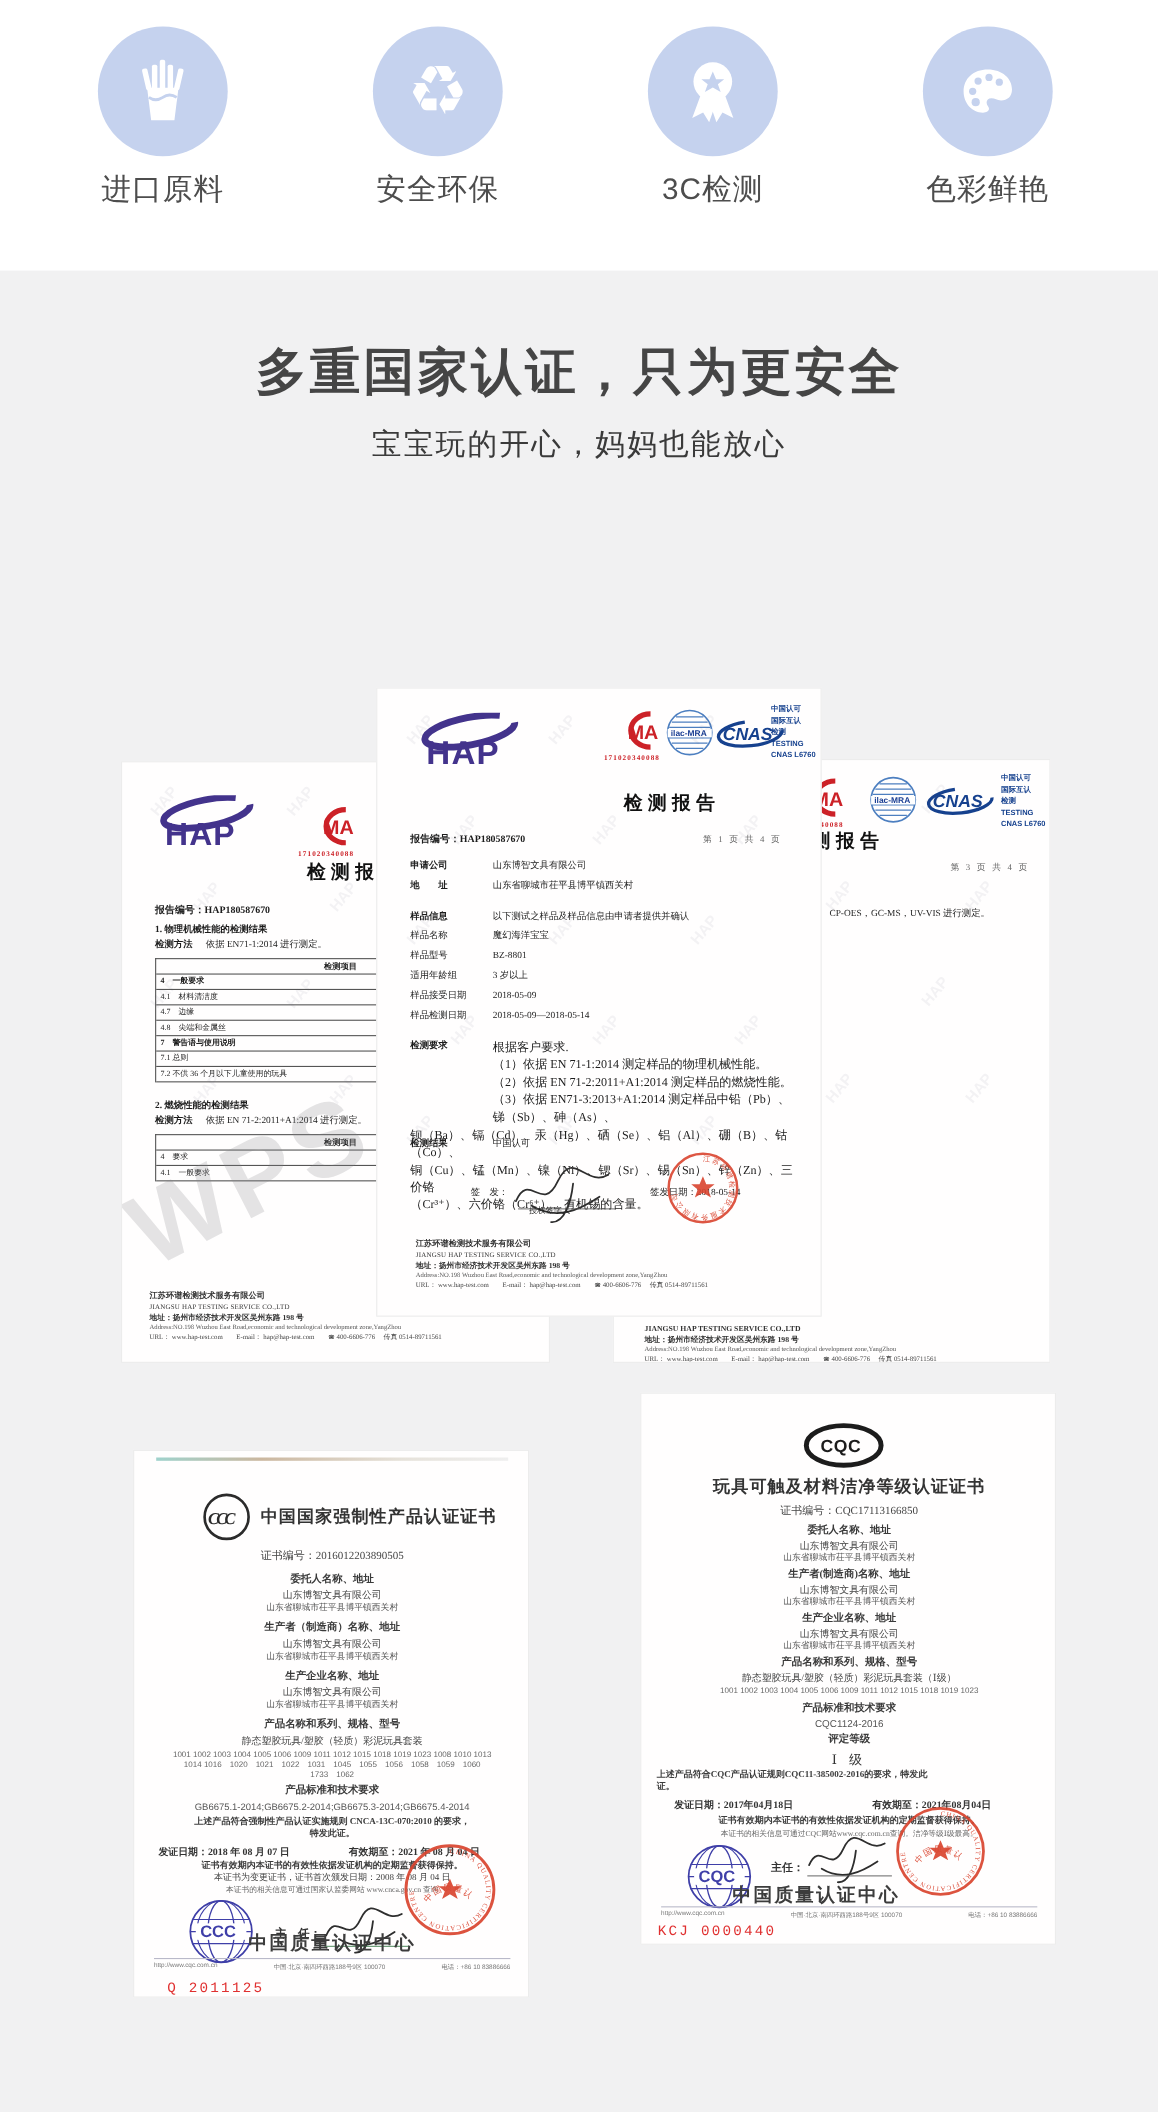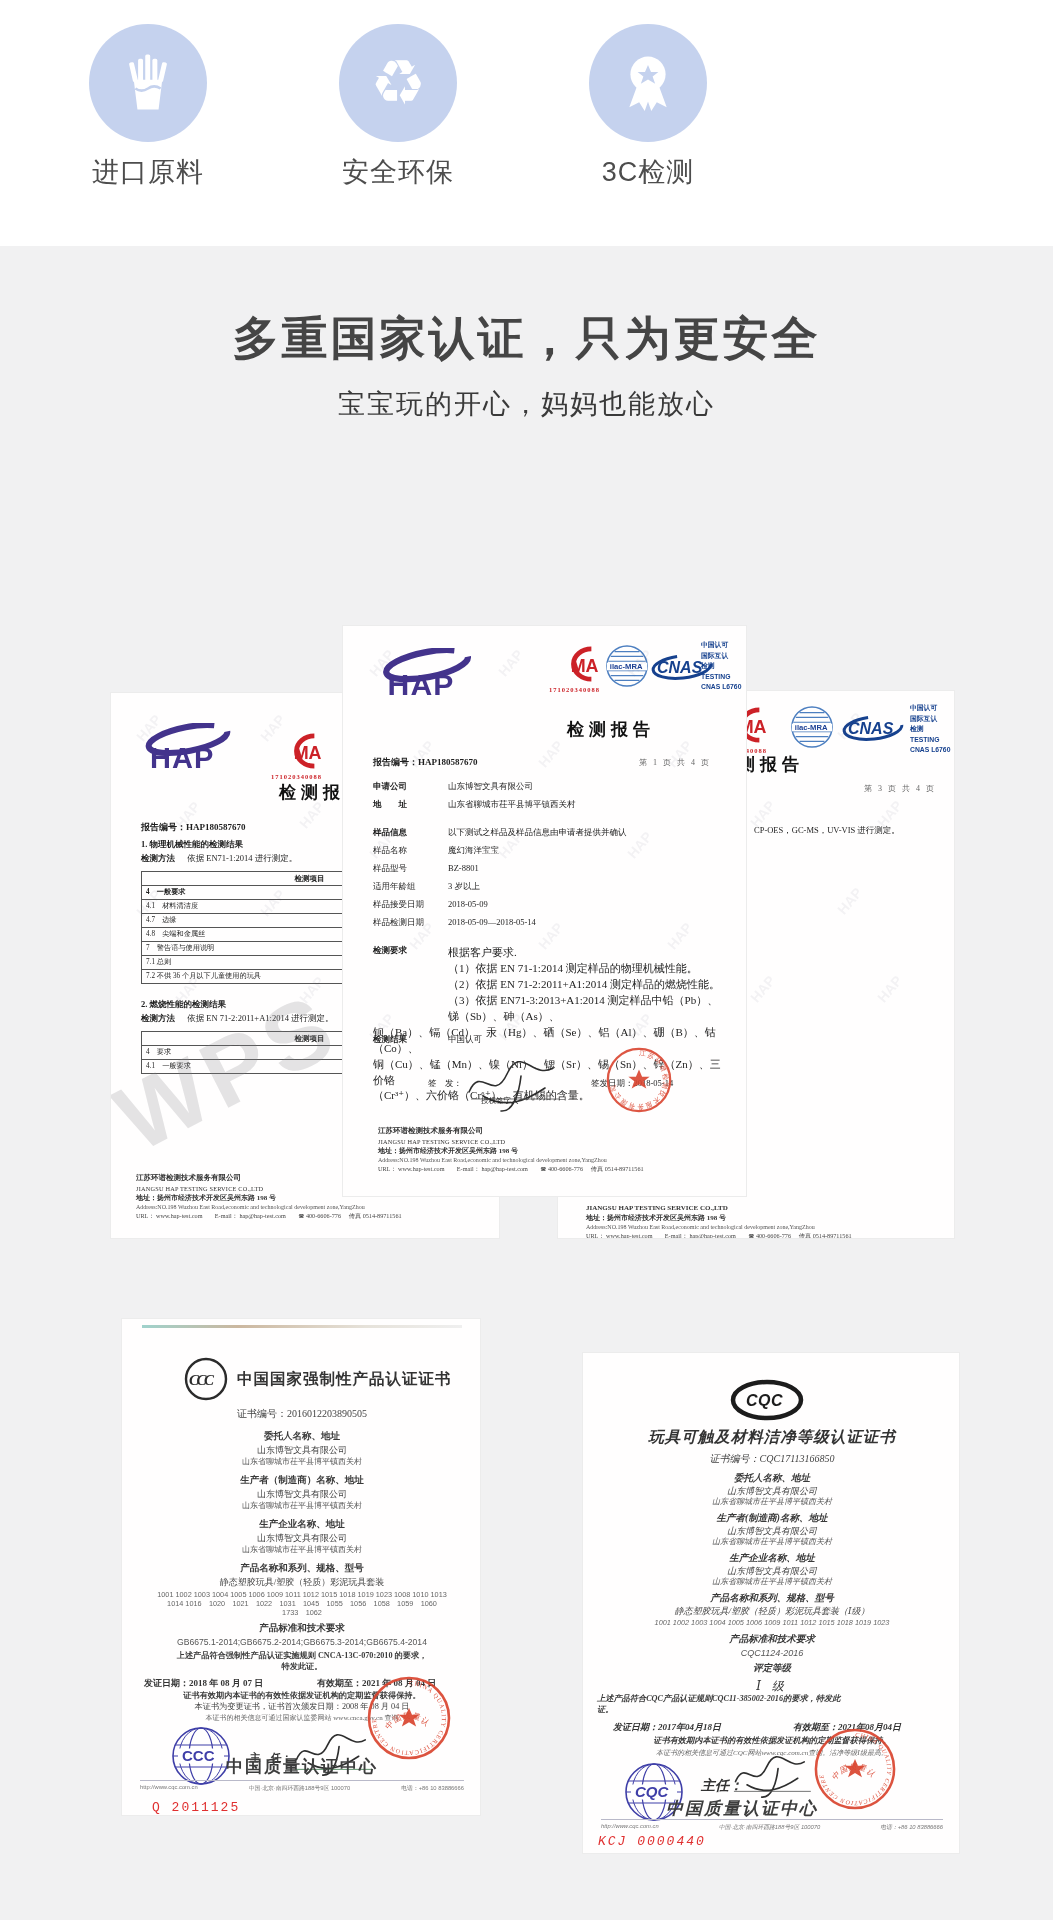--- a/index.html
+++ b/index.html
@@ -21,21 +21,21 @@
   .hero-sub{position:absolute;top:386px;left:0;width:1053px;text-align:center;
             font-size:27px;color:#3a3a3a;letter-spacing:2px;}
 
   
   .cert{position:absolute;background:#fffefe;overflow:hidden;border:1px solid #ececec;box-sizing:border-box;}
   .doc{font-family:"Liberation Serif","DejaVu Serif",serif;color:#1d1d1d;}
   #report-left  {left:110px;top:692px;width:390px;height:547px;z-index:1;}
   #report-center{left:342px;top:625px;width:405px;height:572px;z-index:2;}
   #report-right {left:557px;top:690px;width:398px;height:549px;z-index:1;}
   #cert-ccc{left:121px;top:1318px;width:360px;height:498px;z-index:1;}
-  #cert-cqc{left:582px;top:1352px;width:378px;height:502px;z-index:1;font-style:italic;}
+  #cert-cqc{left:582px;top:1266px;width:378px;height:502px;z-index:1;}
 
   .wm{position:absolute;transform:rotate(-50deg);font:700 14px "Liberation Sans",sans-serif;
       color:rgba(80,80,110,0.07);pointer-events:none;white-space:nowrap;}
   .wps-wm{position:absolute;left:-6px;top:300px;transform:rotate(-27deg);
           font:700 94px "Liberation Sans",sans-serif;color:rgba(130,130,135,0.22);letter-spacing:6px;}
 
   .rpt-title{font-weight:bold;color:#111;letter-spacing:5px;font-size:17px;}
   .rpt-no{font-weight:bold;font-size:9px;}
   .pageno{font-size:8px;color:#666;letter-spacing:2px;}
   .lblb{font-weight:bold;}
@@ -99,20 +99,33 @@
       <svg width="66" height="66" viewBox="0 0 60 60">
         <path d="M20 33 l-7 19 l9 -4.5 l5 8 l6 -17z" fill="#fff"></path>
         <path d="M40 33 l7 19 l-9 -4.5 l-5 8 l-6 -17z" fill="#fff"></path>
         <circle cx="30" cy="22" r="16" fill="#fff"></circle>
         <path transform="translate(30 23) scale(1.05)" fill="#c5d2ee" d="M0,-9 L2.6,-2.8 L9,-2.8 L4,1.1 L6.2,7.3 L0,3.6 L-6.2,7.3 L-4,1.1 L-9,-2.8 L-2.6,-2.8 Z"></path>
       </svg>
     </div>
     <div class="lbl">3C检测</div>
   </div>
 
+  <div class="feat" style="left:813px;">
+    <div class="circle">
+      <svg width="66" height="66" viewBox="0 0 60 60">
+        <path d="M30 12 c12 0 20 7.5 20 16.5 c0 6 -4 9 -9 9 c-3.5 0 -5 -1.8 -8 -1.8 c-2.6 0 -4 1.6 -4 3.6 c0 2.6 2 3.4 2 5.2 c0 2 -2.2 3.2 -5 3.2 c-9 0 -16 -8 -16 -17.5 C10 19.5 18 12 30 12 Z" fill="#fff"></path>
+        <circle cx="22" cy="21.5" r="3" fill="#c5d2ee"></circle>
+        <circle cx="31" cy="18.5" r="3" fill="#c5d2ee"></circle>
+        <circle cx="39.5" cy="22.5" r="3" fill="#c5d2ee"></circle>
+        <circle cx="17.5" cy="30" r="3" fill="#c5d2ee"></circle>
+        <circle cx="20" cy="39" r="3.4" fill="#c5d2ee"></circle>
+      </svg>
+    </div>
+    <div class="lbl">色彩鲜艳</div>
+  </div>
 
   <div class="gray-section"></div>
 
   <div class="hero-title">多重国家认证，只为更安全</div>
   <div class="hero-sub">宝宝玩的开心，妈妈也能放心</div>
 
   <div class="cert doc" id="report-left">
     <svg class="abs" style="left:25px;top:30px;" width="100" height="52" viewBox="0 0 100 52">
       <ellipse cx="52" cy="16" rx="40" ry="12" fill="none" stroke="#43338c" stroke-width="6" transform="rotate(-11 52 16)" stroke-dasharray="160 40"></ellipse>
       <text x="14" y="45" font-size="29" font-weight="bold" letter-spacing="1" fill="#43338c" font-family="Liberation Sans, sans-serif">HAP</text>
@@ -136,21 +149,21 @@
     <div class="abs row8" style="left:30px;top:160px;">
       <span class="lblb">检测方法</span>
       <span style="margin-left:10px;">依据 EN71-1:2014 进行测定。</span>
     </div>
     <div class="mini-table" style="left:30px;top:178px;width:335px;">
       <div class="tr th">检测项目</div>
       <div class="tr" style="font-weight:bold;">4　一般要求</div>
       <div class="tr">4.1　材料清洁度</div>
       <div class="tr">4.7　边缘</div>
       <div class="tr">4.8　尖端和金属丝</div>
-      <div class="tr" style="font-weight:normal;">7　警告语与使用说明</div>
+      <div class="tr" style="font-weight:bold;">7　警告语与使用说明</div>
       <div class="tr">7.1 总则</div>
       <div class="tr">7.2 不供 36 个月以下儿童使用的玩具</div>
     </div>
 
     <div class="abs" style="left:30px;top:306px;font-size:8.5px;font-weight:bold;">2. 燃烧性能的检测结果</div>
     <div class="abs row8" style="left:30px;top:320px;">
       <span class="lblb">检测方法</span>
       <span style="margin-left:10px;">依据 EN 71-2:2011+A1:2014 进行测定。</span>
     </div>
     <div class="mini-table" style="left:30px;top:338px;width:335px;">
@@ -457,21 +470,21 @@
     <div class="abs" style="left:0;top:395px;width:378px;font-size:7px;color:#666;">本证书的相关信息可通过CQC网站www.cqc.com.cn查询。洁净等级Ⅰ级最高。</div>
 
     <svg class="abs" style="left:40px;top:408px;" width="62" height="62" viewBox="0 0 62 62">
       <circle cx="31" cy="31" r="28" fill="none" stroke="#3f3fa8" stroke-width="1.6"></circle>
       <ellipse cx="31" cy="31" rx="12" ry="28" fill="none" stroke="#3f3fa8" stroke-width="1.2"></ellipse>
       <ellipse cx="31" cy="31" rx="22" ry="28" fill="none" stroke="#3f3fa8" stroke-width="1"></ellipse>
       <path d="M5 20 h52 M3 31 h56 M5 42 h52" stroke="#3f3fa8" stroke-width="1.1"></path>
       <rect x="8" y="23.5" width="46" height="15" fill="#fff"></rect>
       <text x="12" y="36" font-size="15" font-weight="bold" fill="#3f3fa8" font-family="Liberation Sans, sans-serif">CQC</text>
     </svg>
-    <div class="abs" style="left:118px;top:424px;font-size:14px;font-weight:bold;color:#333;">主任：</div>
+    <div class="abs" style="left:118px;top:424px;font-size:10px;font-weight:bold;color:#333;">主任：</div>
     <svg class="abs" style="left:146px;top:396px;" width="90" height="52" viewBox="0 0 110 60">
       <path d="M8 38 C 20 10, 32 50, 46 20 S 72 26, 92 14 M22 42 C 45 56, 66 46, 84 34 M60 22 C 58 40, 52 58, 40 57" stroke="#2e2e2e" stroke-width="2" fill="none" stroke-linecap="round"></path>
       <path d="M6 50 H 100" stroke="#555" stroke-width="1"></path>
     </svg>
     <svg class="abs" style="left:230px;top:374px;" width="84" height="84" viewBox="-43 -43 86 86">
       <defs>
           <path id="sealB" d="M 0 -33 A 33 33 0 1 1 -0.01 -33"></path>
             <path id="sealB2" d="M -20 12 A 23 23 0 0 1 20 12"></path>
         </defs>
       <circle r="40" fill="none" stroke="#d9442f" stroke-width="2.6" opacity="0.92"></circle>

